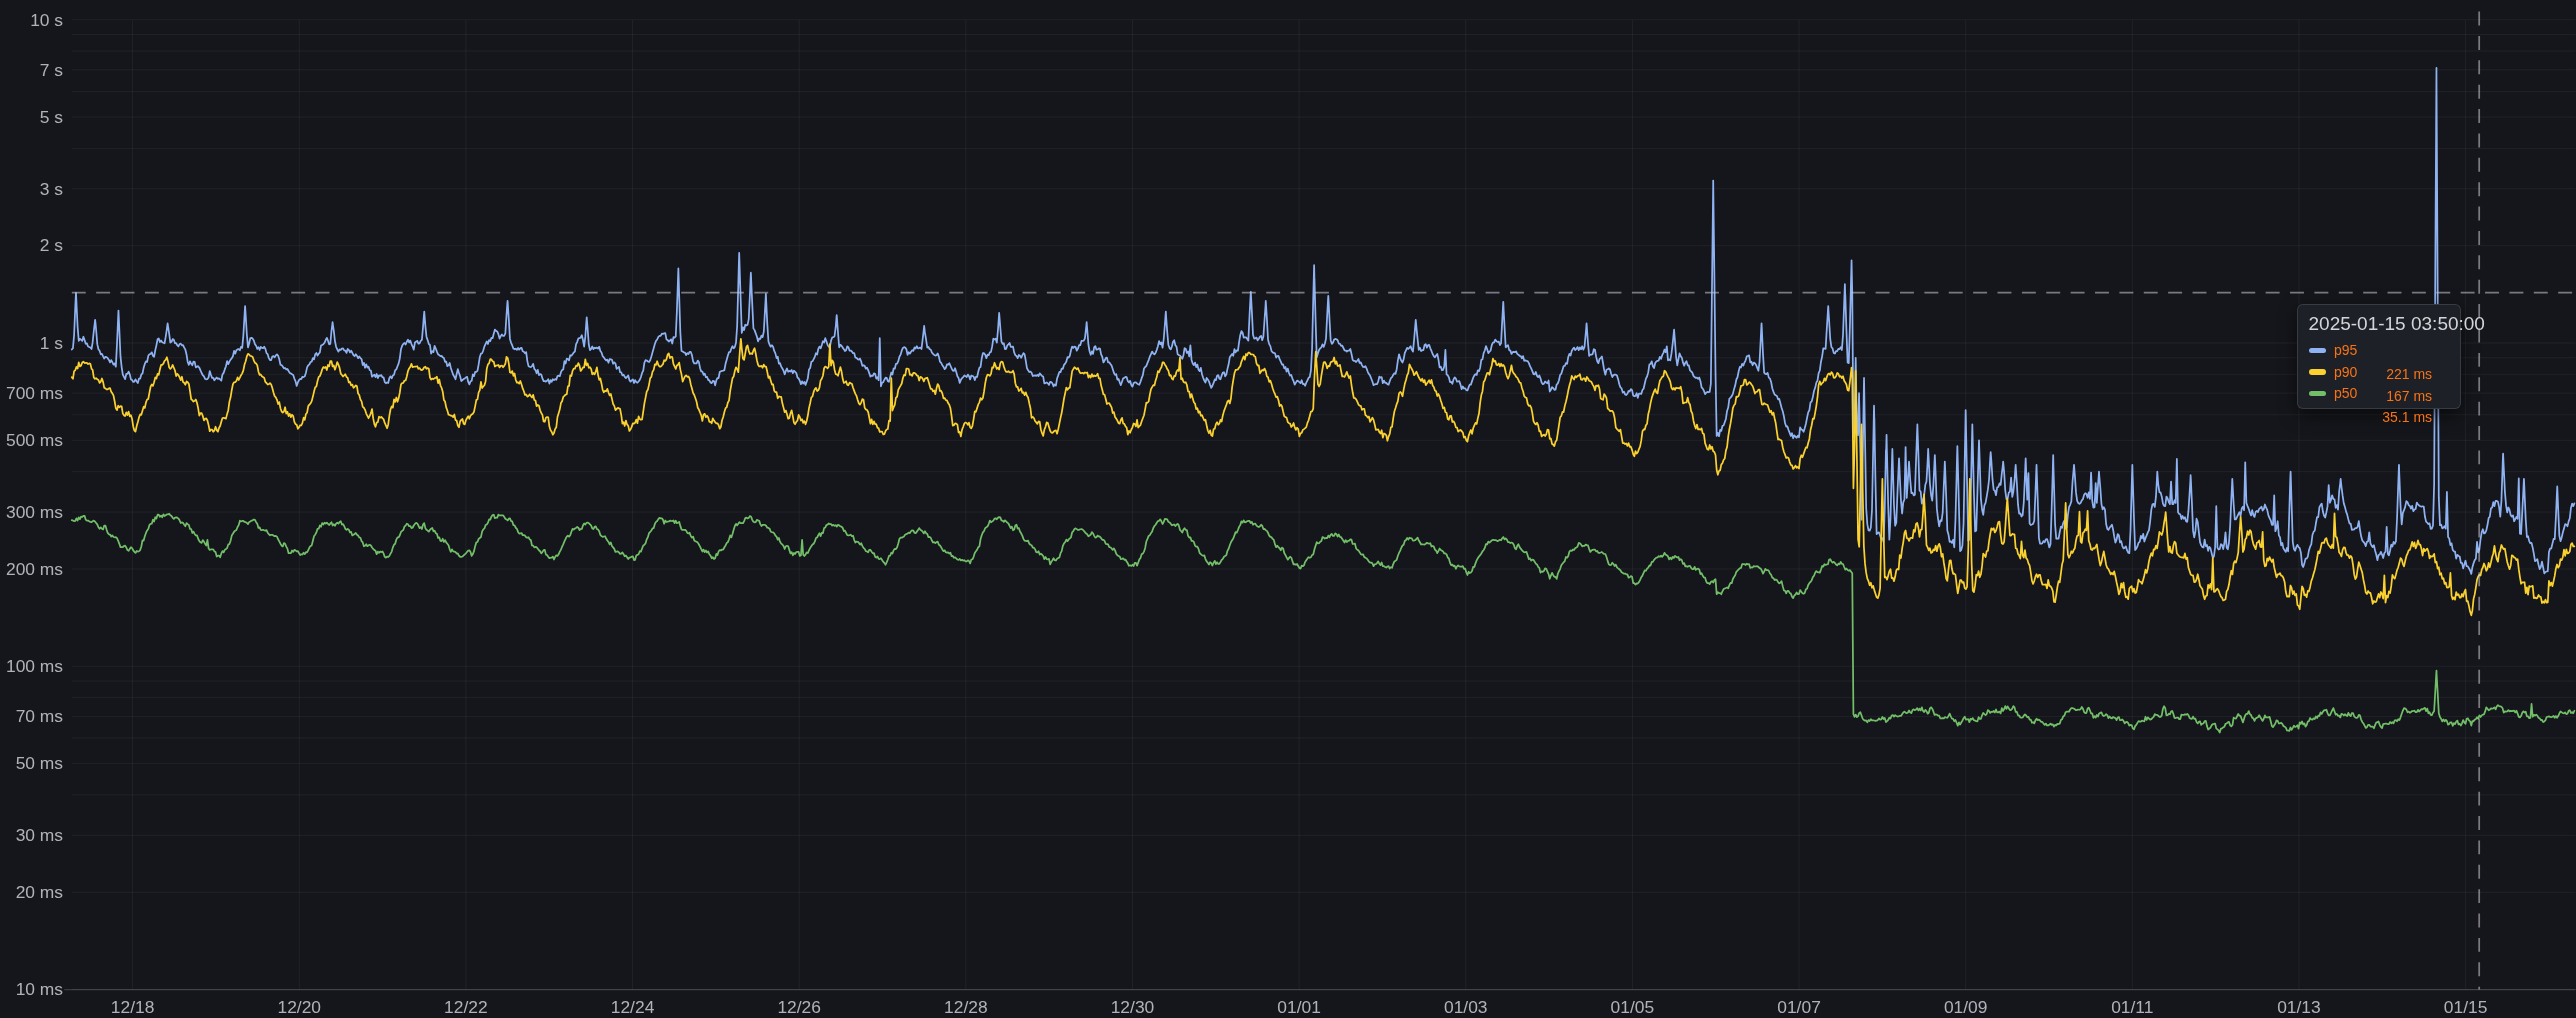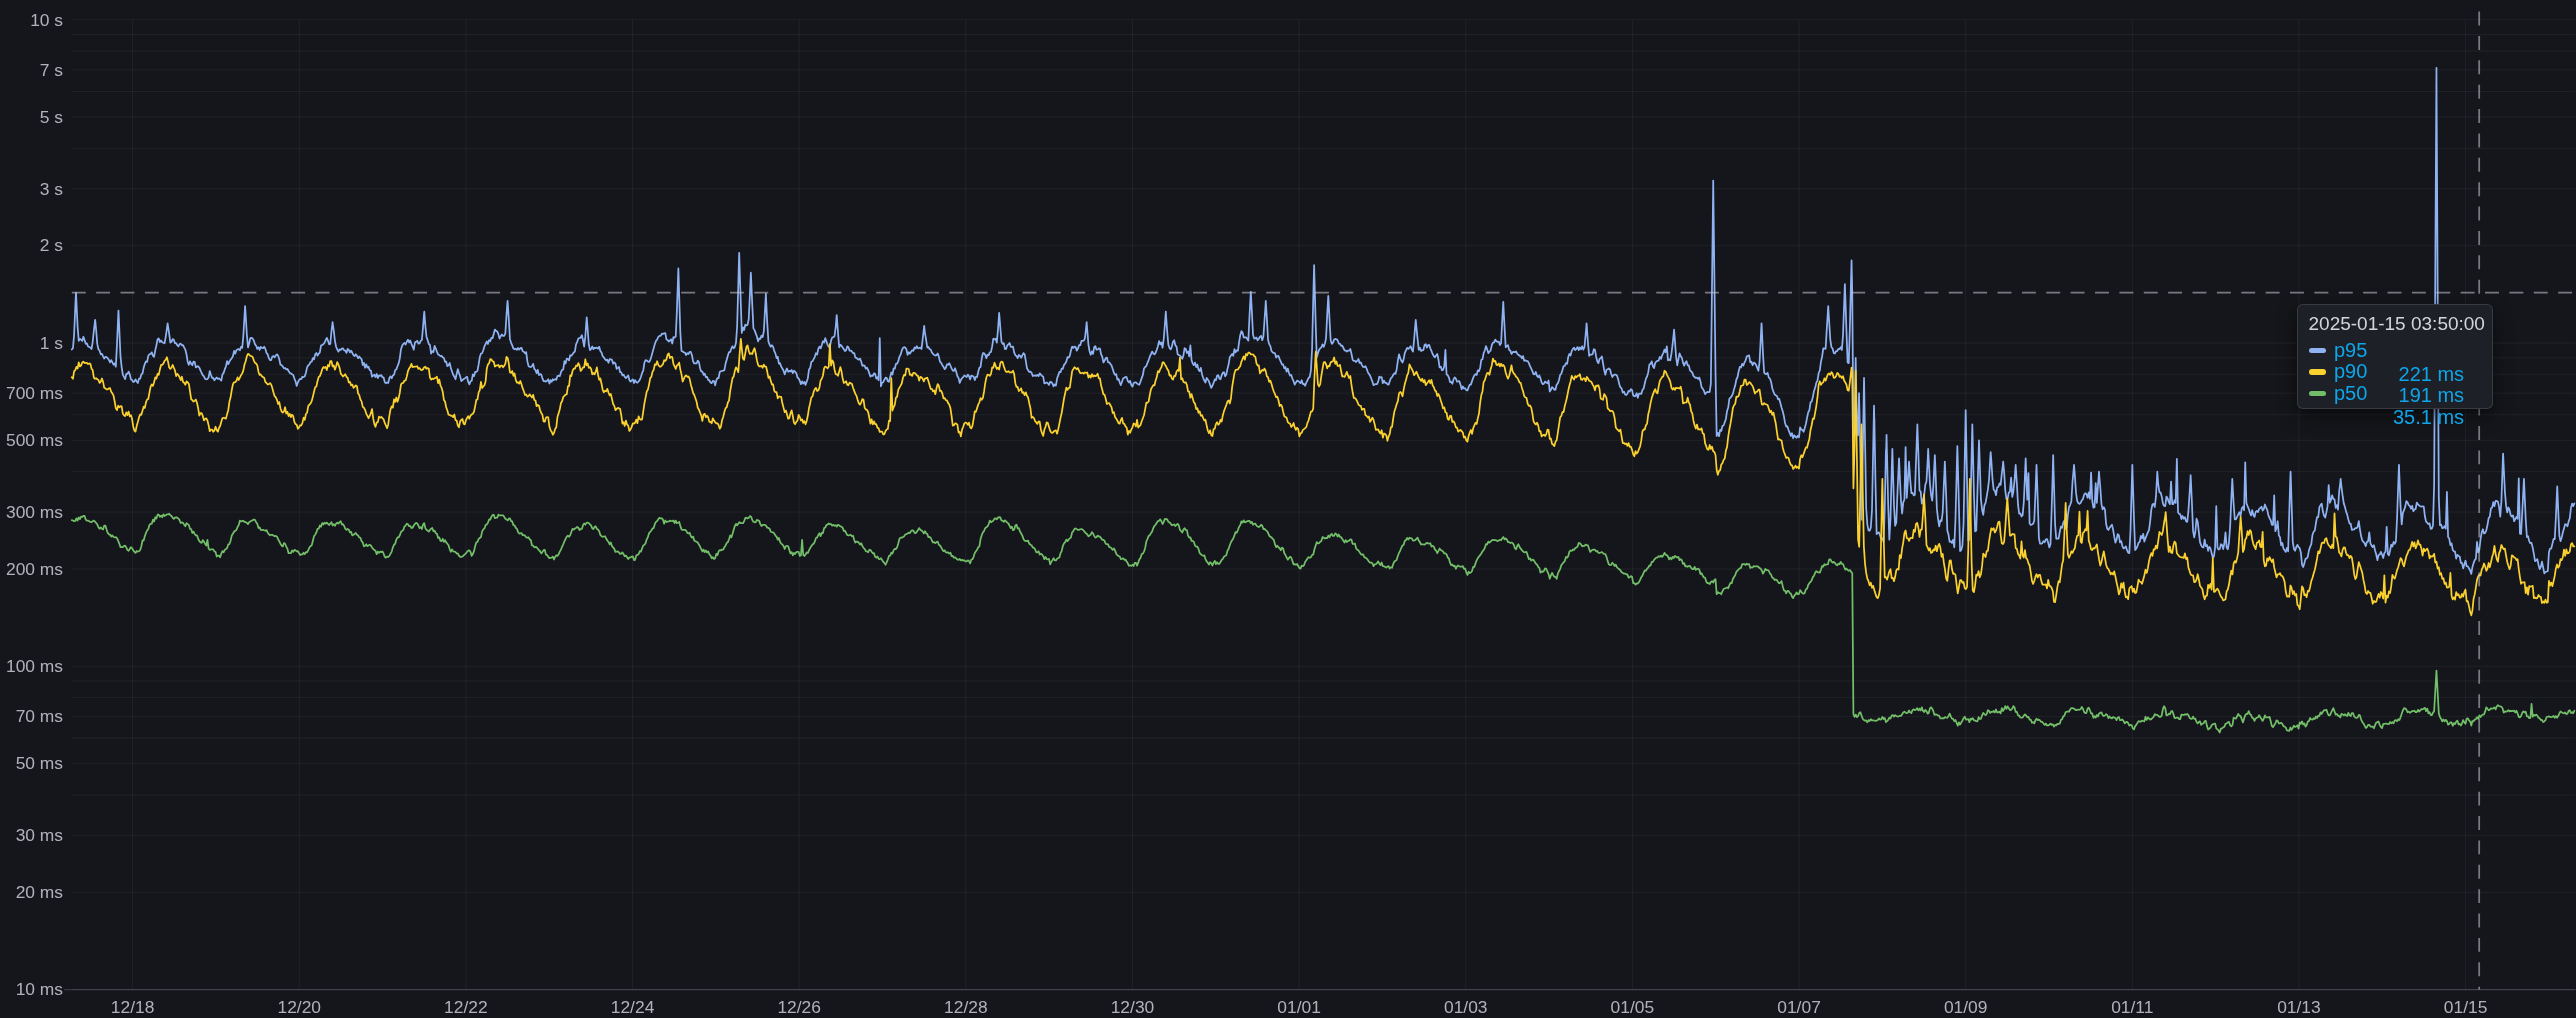--- a/index.html
+++ b/index.html
@@ -1,27 +1,27 @@
 <!DOCTYPE html>
 <html style="font-size:9.3px"><head>
 <meta charset="utf-8">
 <style>
   html,body{margin:0;padding:0;background:#15161b;}
   body{width:2576px;height:1018px;position:relative;overflow:hidden;
        font-family:"Liberation Sans",sans-serif;}
   #chart-wrap{position:absolute;inset:0;}
   svg{position:absolute;left:0;top:0;}
   .tooltip{
-    position:absolute;left:2297px;top:304px;width:196px;height:105px;
+    position:absolute;left:2297px;top:304px;width:164px;height:105px;
     box-sizing:border-box;background:#1d2026;border:0.6px solid rgba(204,204,220,0.16);
     border-radius:5.8px;padding:8.1px 10.5px;box-shadow:0 5.8px 17.4px rgba(0,0,0,0.55);
     z-index:5;
   }
   .tooltip-title{font-size:19px;font-weight:500;color:#d4d5da;line-height:22px;margin-bottom:4.6px;white-space:nowrap;}
-  .tooltip-row{display:flex;align-items:center;gap:8.1px;height:21.5px;font-size:20px;color:#0ea5e9;}
+  .tooltip-row{display:flex;align-items:center;gap:8.1px;height:21.5px;font-size:14px;color:#f97316;}
   .pill{width:17.4px;height:5.8px;border-radius:2.9px;flex:0 0 auto;}
   .row-label{flex:0 0 auto;}
   .row-value{margin-left:auto;padding-right:17.4px;margin-top:48px;}
 </style>
 </head>
 <body>
 
 <div id="chart-wrap">
   <svg id="chart" width="2576" height="1018" viewBox="0 0 4437 1754">
       <g>
@@ -119,21 +119,21 @@
   <div class="tooltip">
     <div class="tooltip-title">2025-01-15 03:50:00</div>
     <div class="tooltip-row">
       <span class="pill" style="background: rgb(143, 179, 242);"></span>
       <span class="row-label">p95</span>
       <span class="row-value">221 ms</span>
     </div>
     <div class="tooltip-row">
       <span class="pill" style="background: rgb(250, 209, 46);"></span>
       <span class="row-label">p90</span>
-      <span class="row-value">191 ms</span>
+      <span class="row-value">167 ms</span>
     </div>
     <div class="tooltip-row">
       <span class="pill" style="background: rgb(115, 191, 105);"></span>
       <span class="row-label">p50</span>
       <span class="row-value">35.1 ms</span>
     </div>
   </div>
 </div>
 
 

